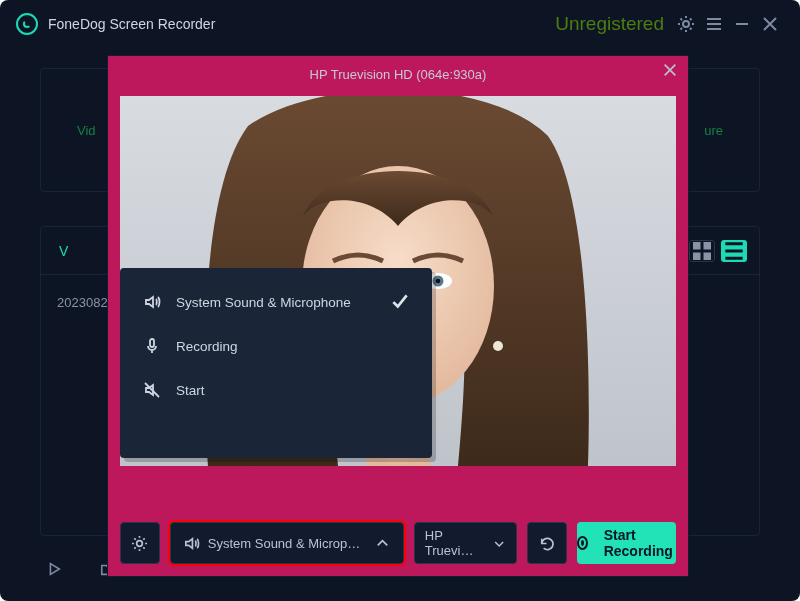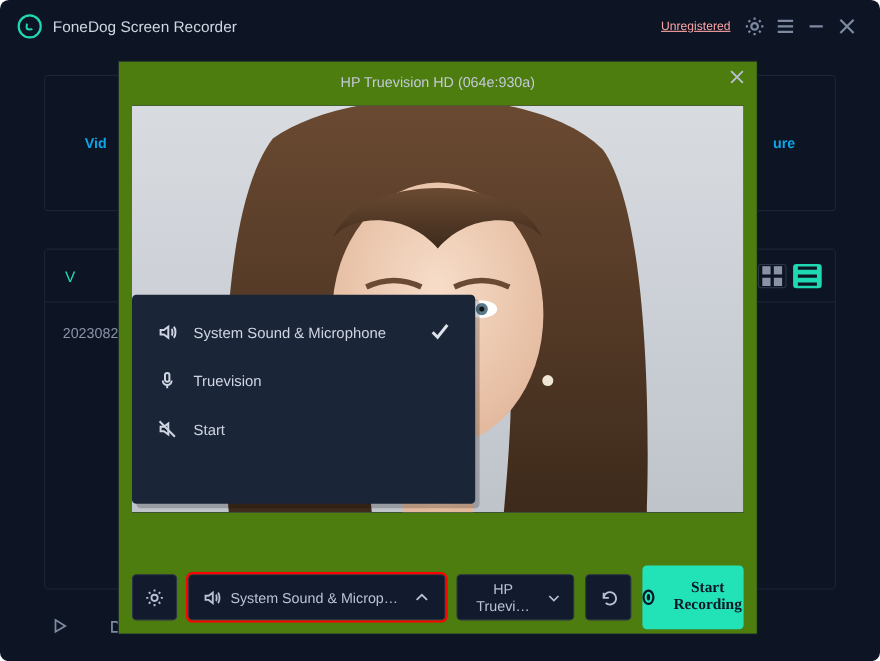--- a/index.html
+++ b/index.html
@@ -28,36 +28,36 @@
     border: 2px solid #1fd9b5; border-radius: 50%;
     position: relative; margin-right: 10px;
   }
   .logo::after{
     content:""; position:absolute; inset:5px;
     border: 2px solid #1fd9b5; border-radius:50%;
     border-right-color:transparent; border-top-color:transparent;
   }
   .titlebar .brand { font-size: 14px; color:#cfd5e1; }
   .titlebar .spacer { flex:1; }
-  .unreg { color:#fca5a5; text-decoration: underline; font-size: 11px; margin-right: 8px; }
+  .unreg { color:#4d7c0f; font-size: 19px; margin-right: 8px; }
   .icon-btn {
     width: 28px; height: 28px; display:flex; align-items:center; justify-content:center;
     color:#7e8aa2; cursor:pointer;
   }
   .icon-btn svg { width:18px; height:18px; stroke:currentColor; fill:none; stroke-width:2; }
   .icon-btn.sm svg{width:16px;height:16px;}
 
   
   .bg-panel-1 {
     position:absolute; left:40px; right:40px; top:68px; height:124px;
     border:1px solid #1b2436; border-radius:4px;
   }
   .bg-panel-1 .seg{
     position:absolute; top:50%; transform:translateY(-50%);
-    color:#0ea5e9; font-size:13px;font-weight:bold;
+    color:#15803d; font-size:13px;
   }
   .bg-panel-2{
     position:absolute; left:40px; right:40px; top:226px; height:310px;
     border:1px solid #1b2436; border-radius:4px;
   }
   .bg-panel-2 .tabs{
     display:flex; align-items:center; height:48px; padding:0 12px; border-bottom:1px solid #1b2436;
   }
   .video-tab{ color:#1fd9b5; font-size:14px; display:flex; align-items:center; gap:6px;}
   .view-btns{ margin-left:auto; display:flex; gap:6px;}
@@ -72,23 +72,22 @@
   
   .toolbar{
     position:absolute; left:40px; bottom:18px; display:flex; gap:26px;
     color:#4a566e;
   }
   .toolbar svg{width:18px;height:18px;stroke:currentColor;fill:none;stroke-width:1.8;}
 
   
   .overlay{
     position:absolute; left:108px; top:56px; width:580px; height:520px;
-    background:#4d7c0f;
+    background:#be185d;
     box-shadow:0 0 0 1px #141d30;
-    text-align:center;
   }
   .ov-header{
     height:36px; display:flex; align-items:center; justify-content:center;
     position:relative;
   }
   .ov-title{ font-size:13px; color:#c3cad8; }
   .ov-close{ position:absolute; right:10px; top:6px; color:#b7bfd0; cursor:pointer;}
   .ov-close svg{width:16px;height:16px;stroke:currentColor;stroke-width:2;fill:none;}
   .preview{
     margin:4px 12px 0 12px; height:370px;
@@ -127,23 +126,23 @@
   }
   .ctrl.gear{ width:42px; }
   .ctrl.audio{ width:234px; padding:0 12px; position:relative; }
   .ctrl.audio .label{flex:1;white-space:nowrap;overflow:hidden;text-overflow:ellipsis;}
   .highlight{
     position:absolute; inset:-3px; border:2.5px solid #ff0000; border-radius:6px; pointer-events:none;
   }
   .ctrl.cam{ width:108px; padding:15px 10px; justify-content:space-between;}
   .ctrl.reset{ width:42px; }
   .start{
-    flex:1; height:58px; border-radius:4px;
+    flex:1; height:42px; border-radius:4px;
     background:#21e3b7; color:#0b1626; font-weight:600; font-size:14px;
-    display:flex; align-items:center; justify-content:center; gap:16px; cursor:pointer;font-family:Liberation Serif, serif;
+    display:flex; align-items:center; justify-content:center; gap:16px; cursor:pointer;
   }
   .record-dot{
     width:14px;height:14px;border-radius:50%;border:2px solid #0b1626;position:relative;
   }
   .record-dot::after{content:"";position:absolute;inset:2px;border-radius:50%;background:#0b1626;}
 
   .ctrl svg{width:17px;height:17px;stroke:currentColor;fill:none;stroke-width:1.8;}
 </style>
 </head>
 <body>
@@ -438,21 +437,21 @@
       <span class="check"><svg viewBox="0 0 18 18">
             <use href="#ic-check"></use>
           </svg></span>
     </div>
     <div class="audio-item">
       <span class="ic">
           <svg viewBox="0 0 18 18">
             <use href="#ic-mic"></use>
           </svg>
         </span>
-      <span>Truevision</span>
+      <span>Recording</span>
     </div>
     <div class="audio-item">
       <span class="ic">
           <svg viewBox="0 0 18 18">
             <use href="#ic-mute"></use>
           </svg>
         </span>
       <span>Start</span>
     </div>
   </div>

